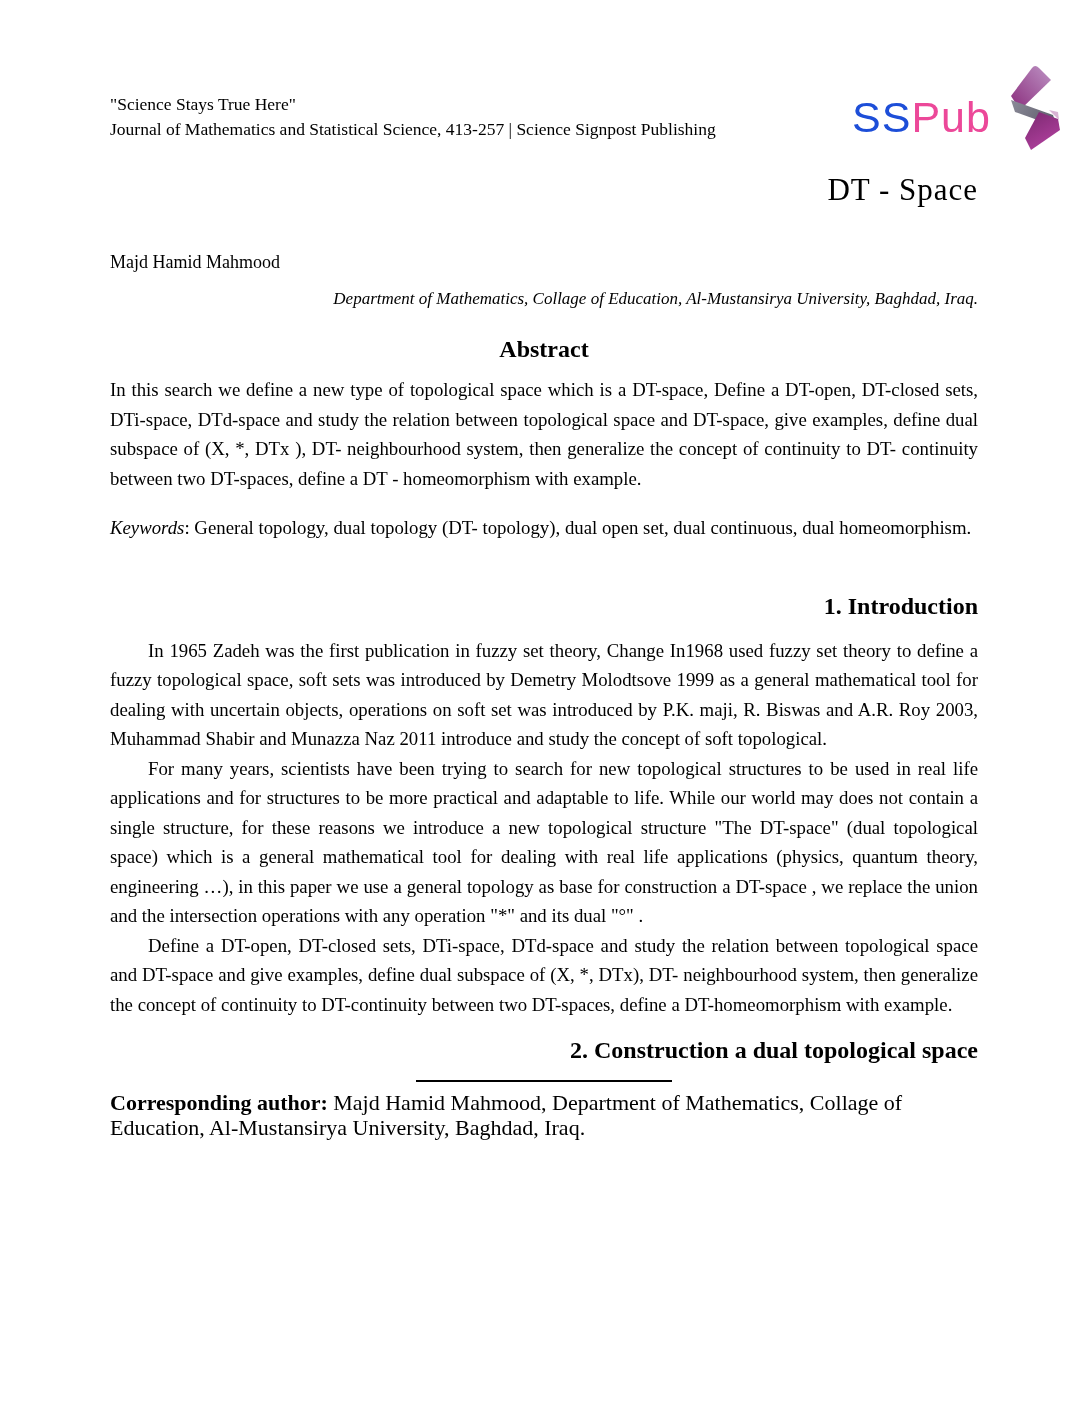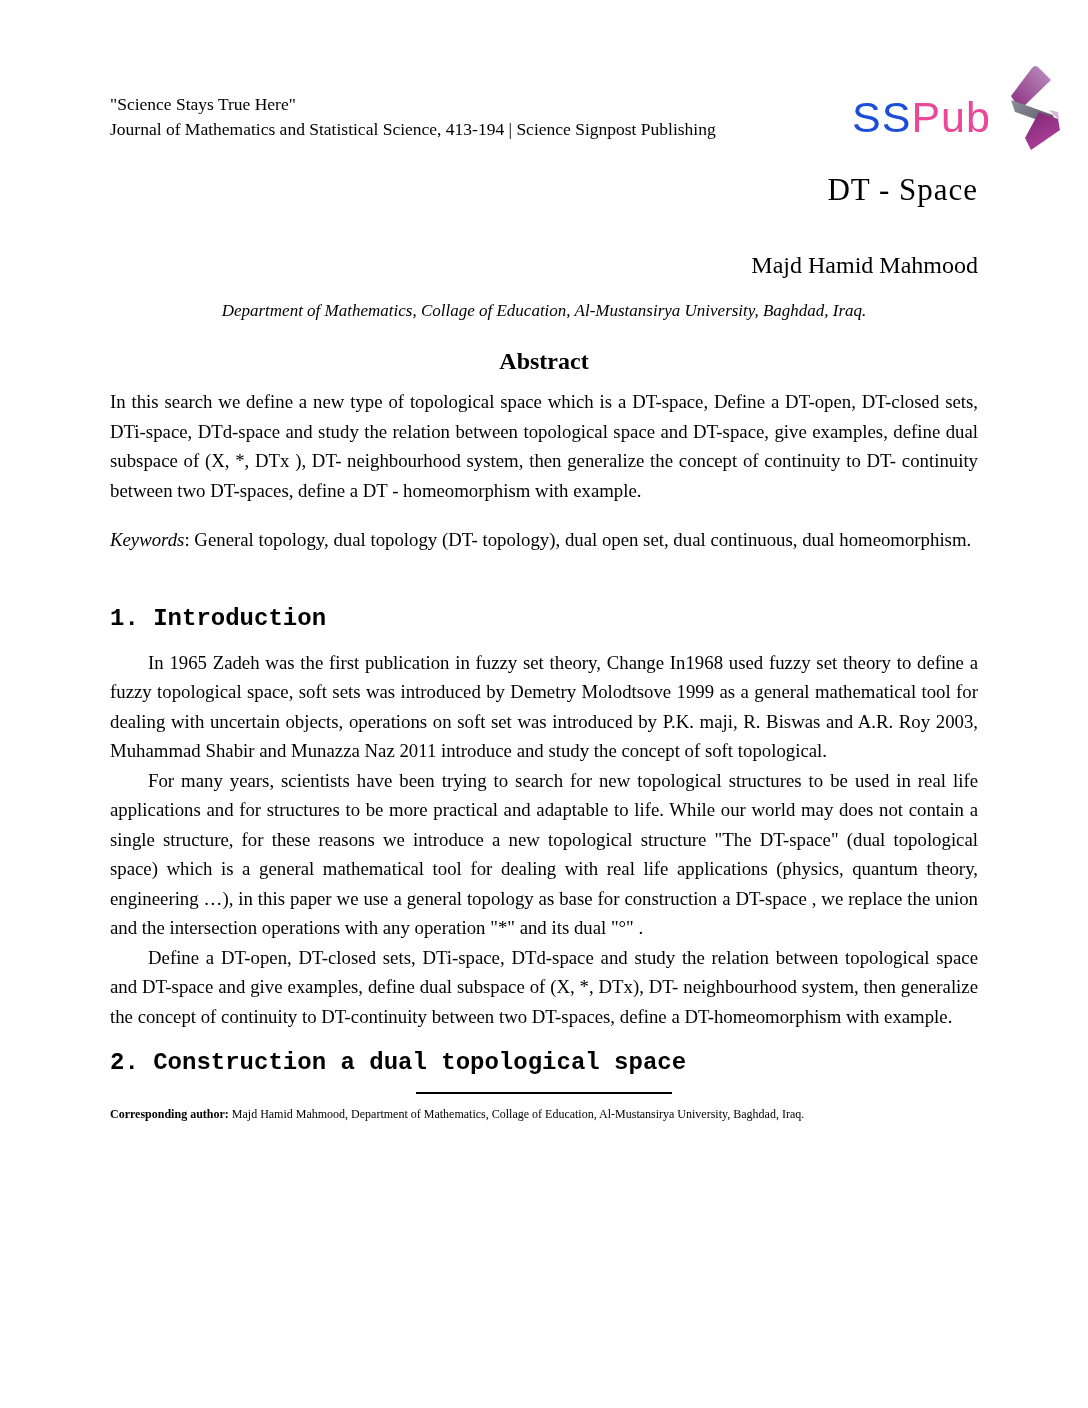--- a/index.html
+++ b/index.html
@@ -48,28 +48,28 @@
 
   .paper-title {
     margin: 172px 0 0 0;
     font-size: 31px;
     font-weight: normal;
     text-align: right;
     letter-spacing: 1px;
   }
   .author {
     margin-top: 44px;
-    font-size: 24px;
-    text-align: right;
+    font-size: 18px;
+    text-align: left;
   }
   .affiliation {
-    margin-top: 22px;
+    margin-top: 16px;
     font-size: 17px;
     font-style: italic;
-    text-align: center;
+    text-align: right;
   }
 
   .abstract-heading {
     margin-top: 27px;
     font-size: 24px;
     font-weight: bold;
     text-align: center;
   }
   .abstract-body {
     margin: 12px 0 0 0;
@@ -81,23 +81,22 @@
   .keywords-line {
     margin-top: 20px;
     font-size: 18.8px;
     line-height: 29.5px;
   }
   .keywords-label { font-style: italic; }
 
   .section-heading {
     font-size: 24px;
     font-weight: bold;
-    text-align: left;
+    text-align: right;
     margin: 0;
-    font-family: Liberation Mono, monospace;
   }
   .h-intro { margin-top: 50px; }
   .h-construction { margin-top: 18px; }
 
   .body-par {
     margin: 0;
     font-size: 18.8px;
     line-height: 29.5px;
     text-align: justify;
     text-indent: 38px;
@@ -115,34 +114,34 @@
 
   
   .footnote-rule {
     margin-top: 16px;
     width: 256px;
     border: 0;
     border-top: 2px solid #000;
   }
   .footnote {
     margin: 6px 0 0 0;
-    font-size: 12px;
+    font-size: 22px;
     line-height: 25px;
     text-align: left;
   }
   .footnote-label { font-weight: bold; }
 </style>
 </head>
 <body>
 
 <div class="page">
 
   <div class="header-block">
     <div>"Science Stays True Here"</div>
-    <div>Journal of Mathematics and Statistical Science, 413-194 | Science Signpost Publishing</div>
+    <div>Journal of Mathematics and Statistical Science, 413-257 | Science Signpost Publishing</div>
   </div>
 
   <div class="logo-block">
     <div class="logo-text"><span class="logo-ss">SS</span><span class="logo-pub">Pub</span></div>
     <svg class="ribbon-svg" viewBox="0 0 76 100" aria-hidden="true">
       <defs>
         <linearGradient id="gradTop" x1="0%" y1="100%" x2="100%" y2="0%">
           <stop offset="0%" stop-color="#8a2c7c"></stop>
           <stop offset="100%" stop-color="#bd93c4"></stop>
         </linearGradient>

